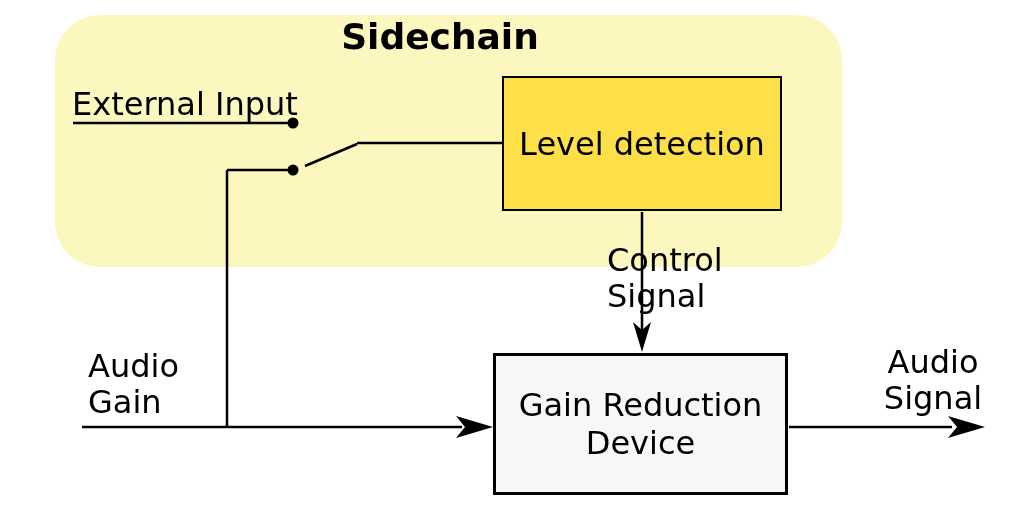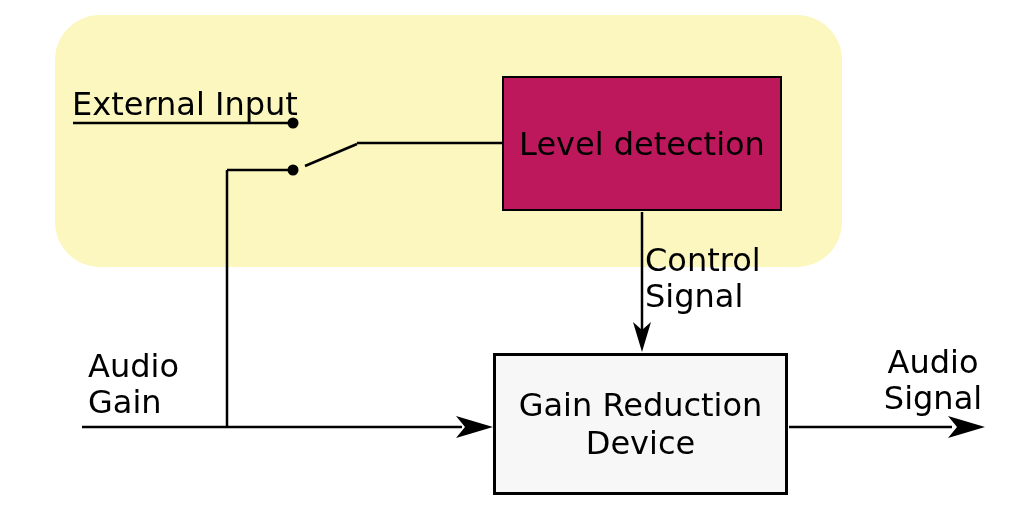--- a/index.html
+++ b/index.html
@@ -53,49 +53,50 @@
     text-align: center;
     font-size: 32px;
     line-height: 38px;
     z-index: 3;
   }
   #level-detection-box {
     left: 502px;
     top: 76px;
     width: 280px;
     height: 135px;
-    background: #be185d;
+    background: #fde047;
     border: 2px solid #000;
   }
   #gain-reduction-box {
     left: 493px;
     top: 353px;
     width: 295px;
     height: 142px;
     background: #F7F7F7;
     border: 3px solid #000;
   }
   .flow-label {
     font-size: 32px;
     line-height: 36px;
     z-index: 3;
     white-space: nowrap;
   }
   #external-input-label { left: 72px;  top: 86px;  }
   #audio-input-label    { left: 88px;  top: 348px; }
-  #control-signal-label { left: 645px; top: 242px; }
+  #control-signal-label { left: 607px; top: 242px; }
   #audio-output-label   { left: 853px; top: 344px; width: 160px; text-align: center; }
 </style>
 </head>
 <body>
 
 <div id="canvas">
 
   <div id="sidechain-region" class="abs"></div>
 
+  <div id="diagram-title" class="abs">Sidechain</div>
 
   <svg id="wires" class="abs" viewBox="0 0 1024 512">
     <g stroke="#000000" stroke-width="2.5" fill="none">
 
       <line x1="73" y1="123" x2="293" y2="123"></line>
 
       <line x1="227" y1="170" x2="293" y2="170"></line>
 
       <line x1="305" y1="166" x2="357" y2="144"></line>
 

